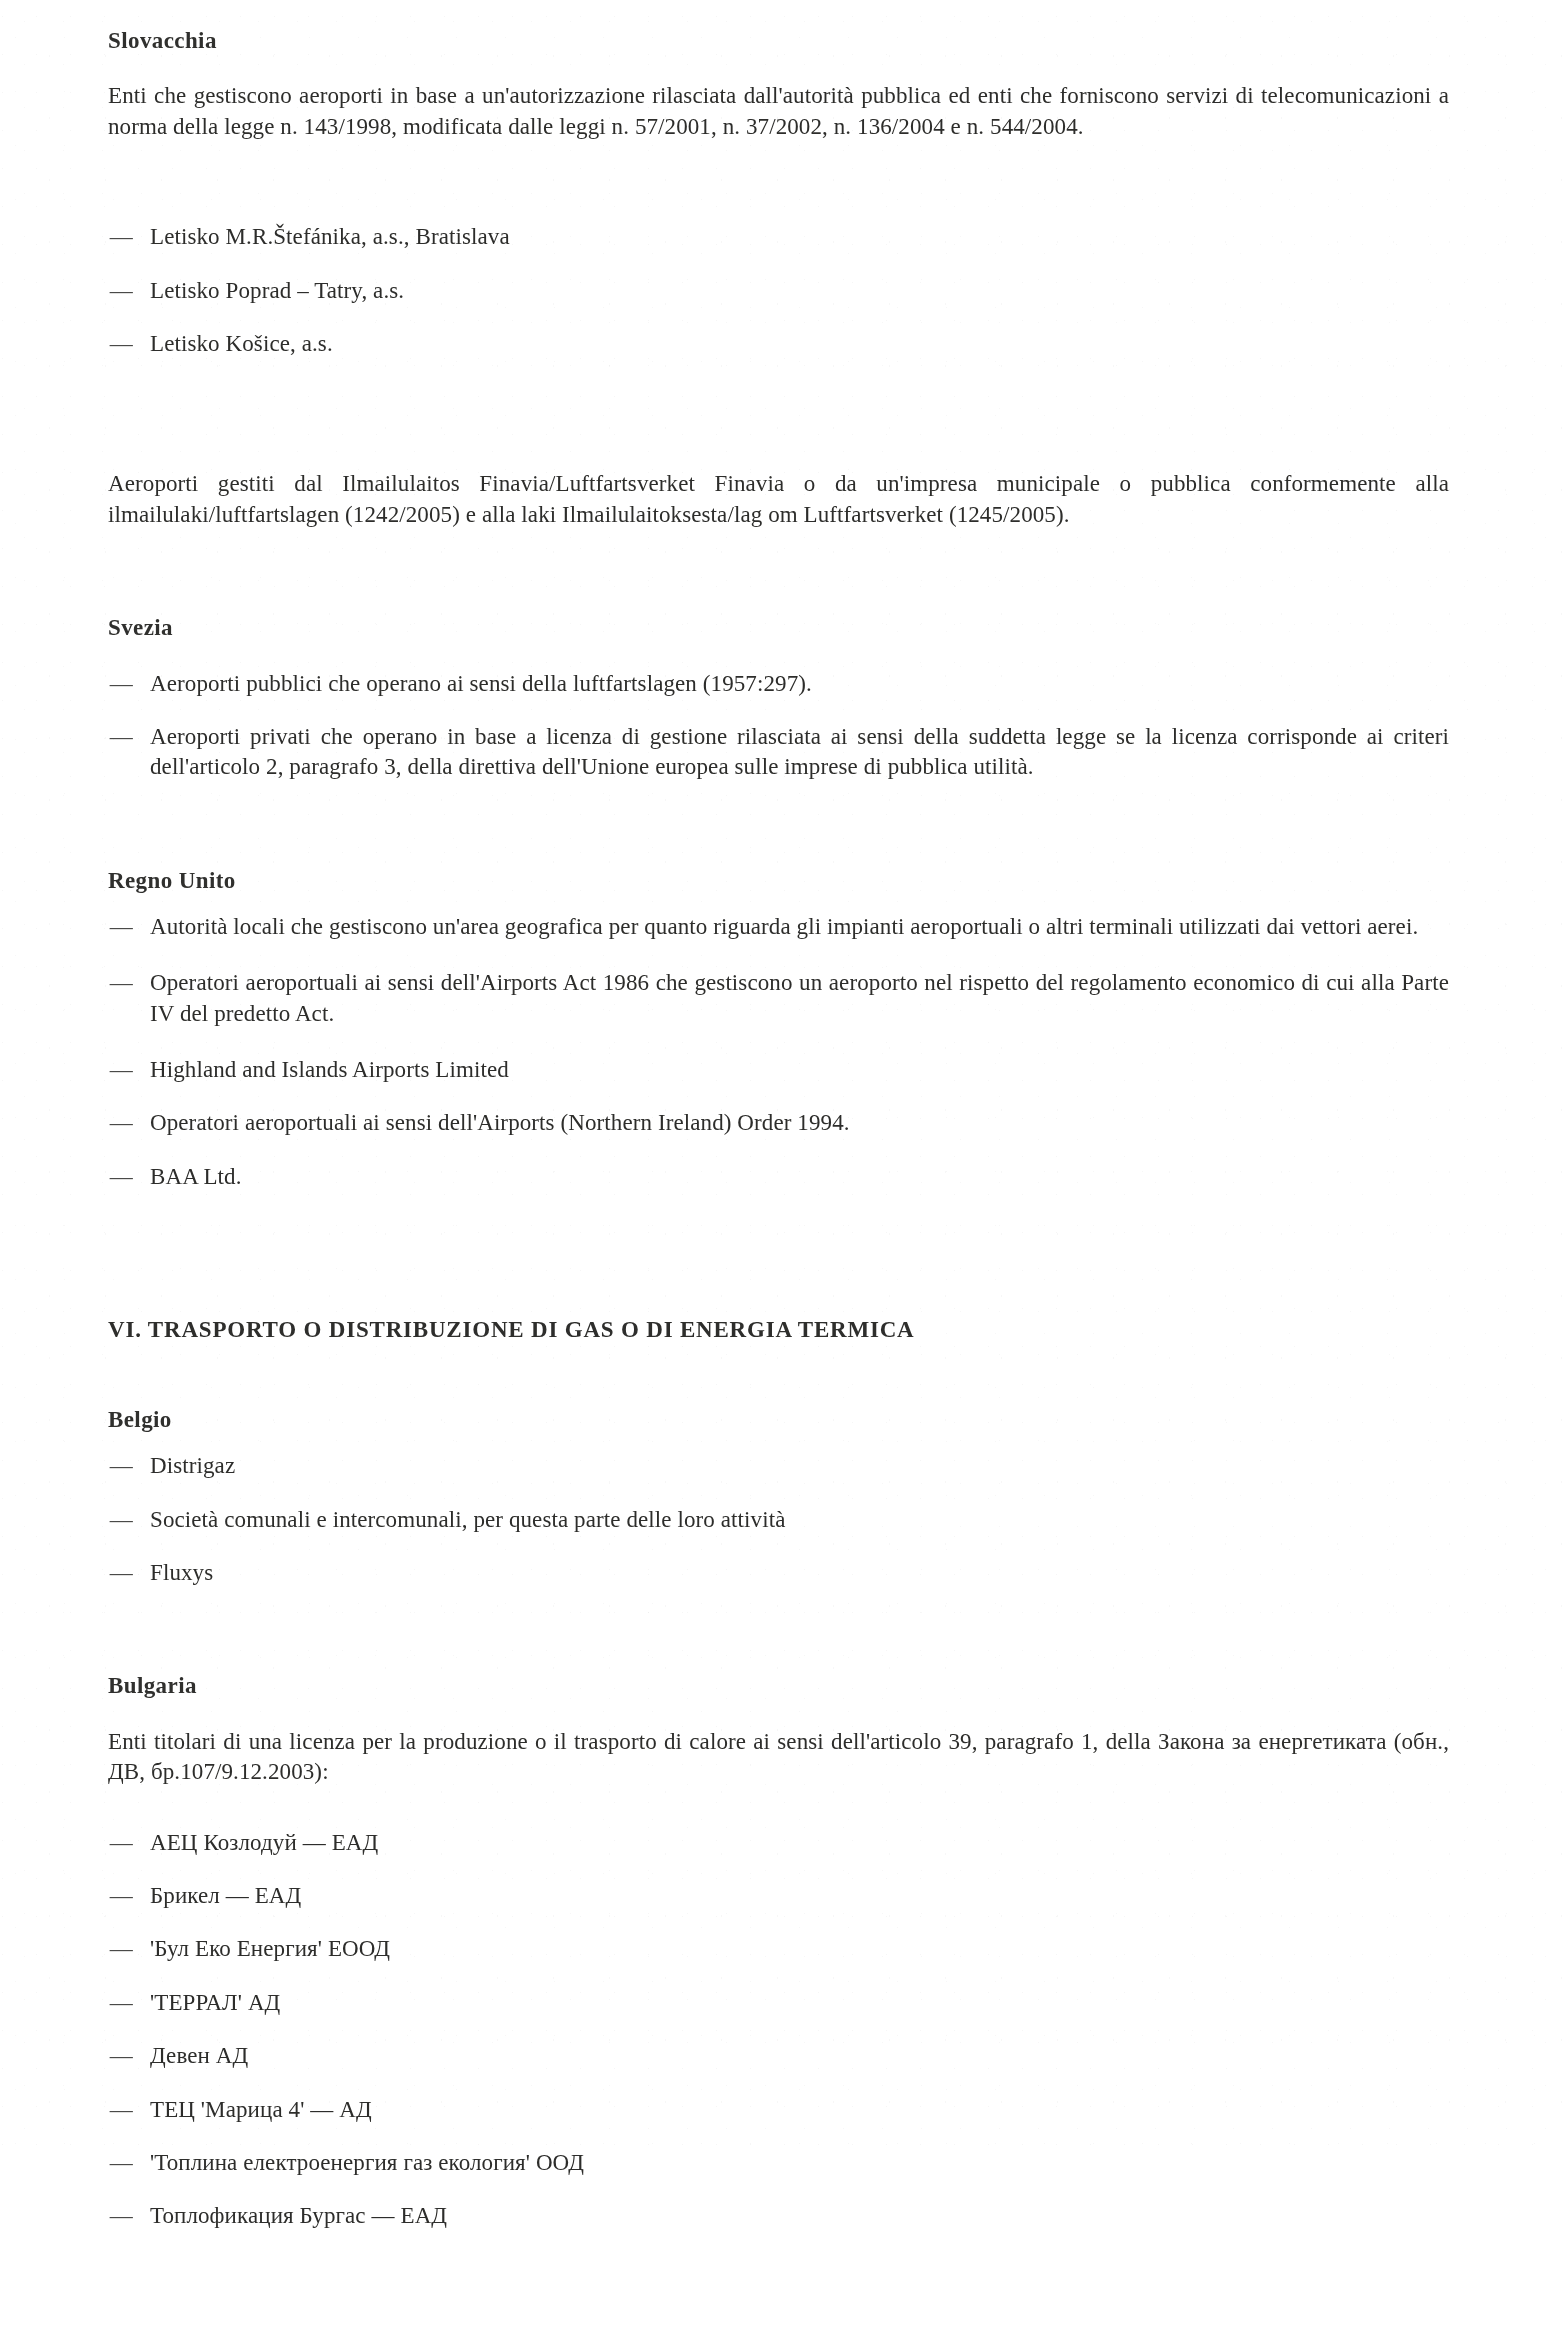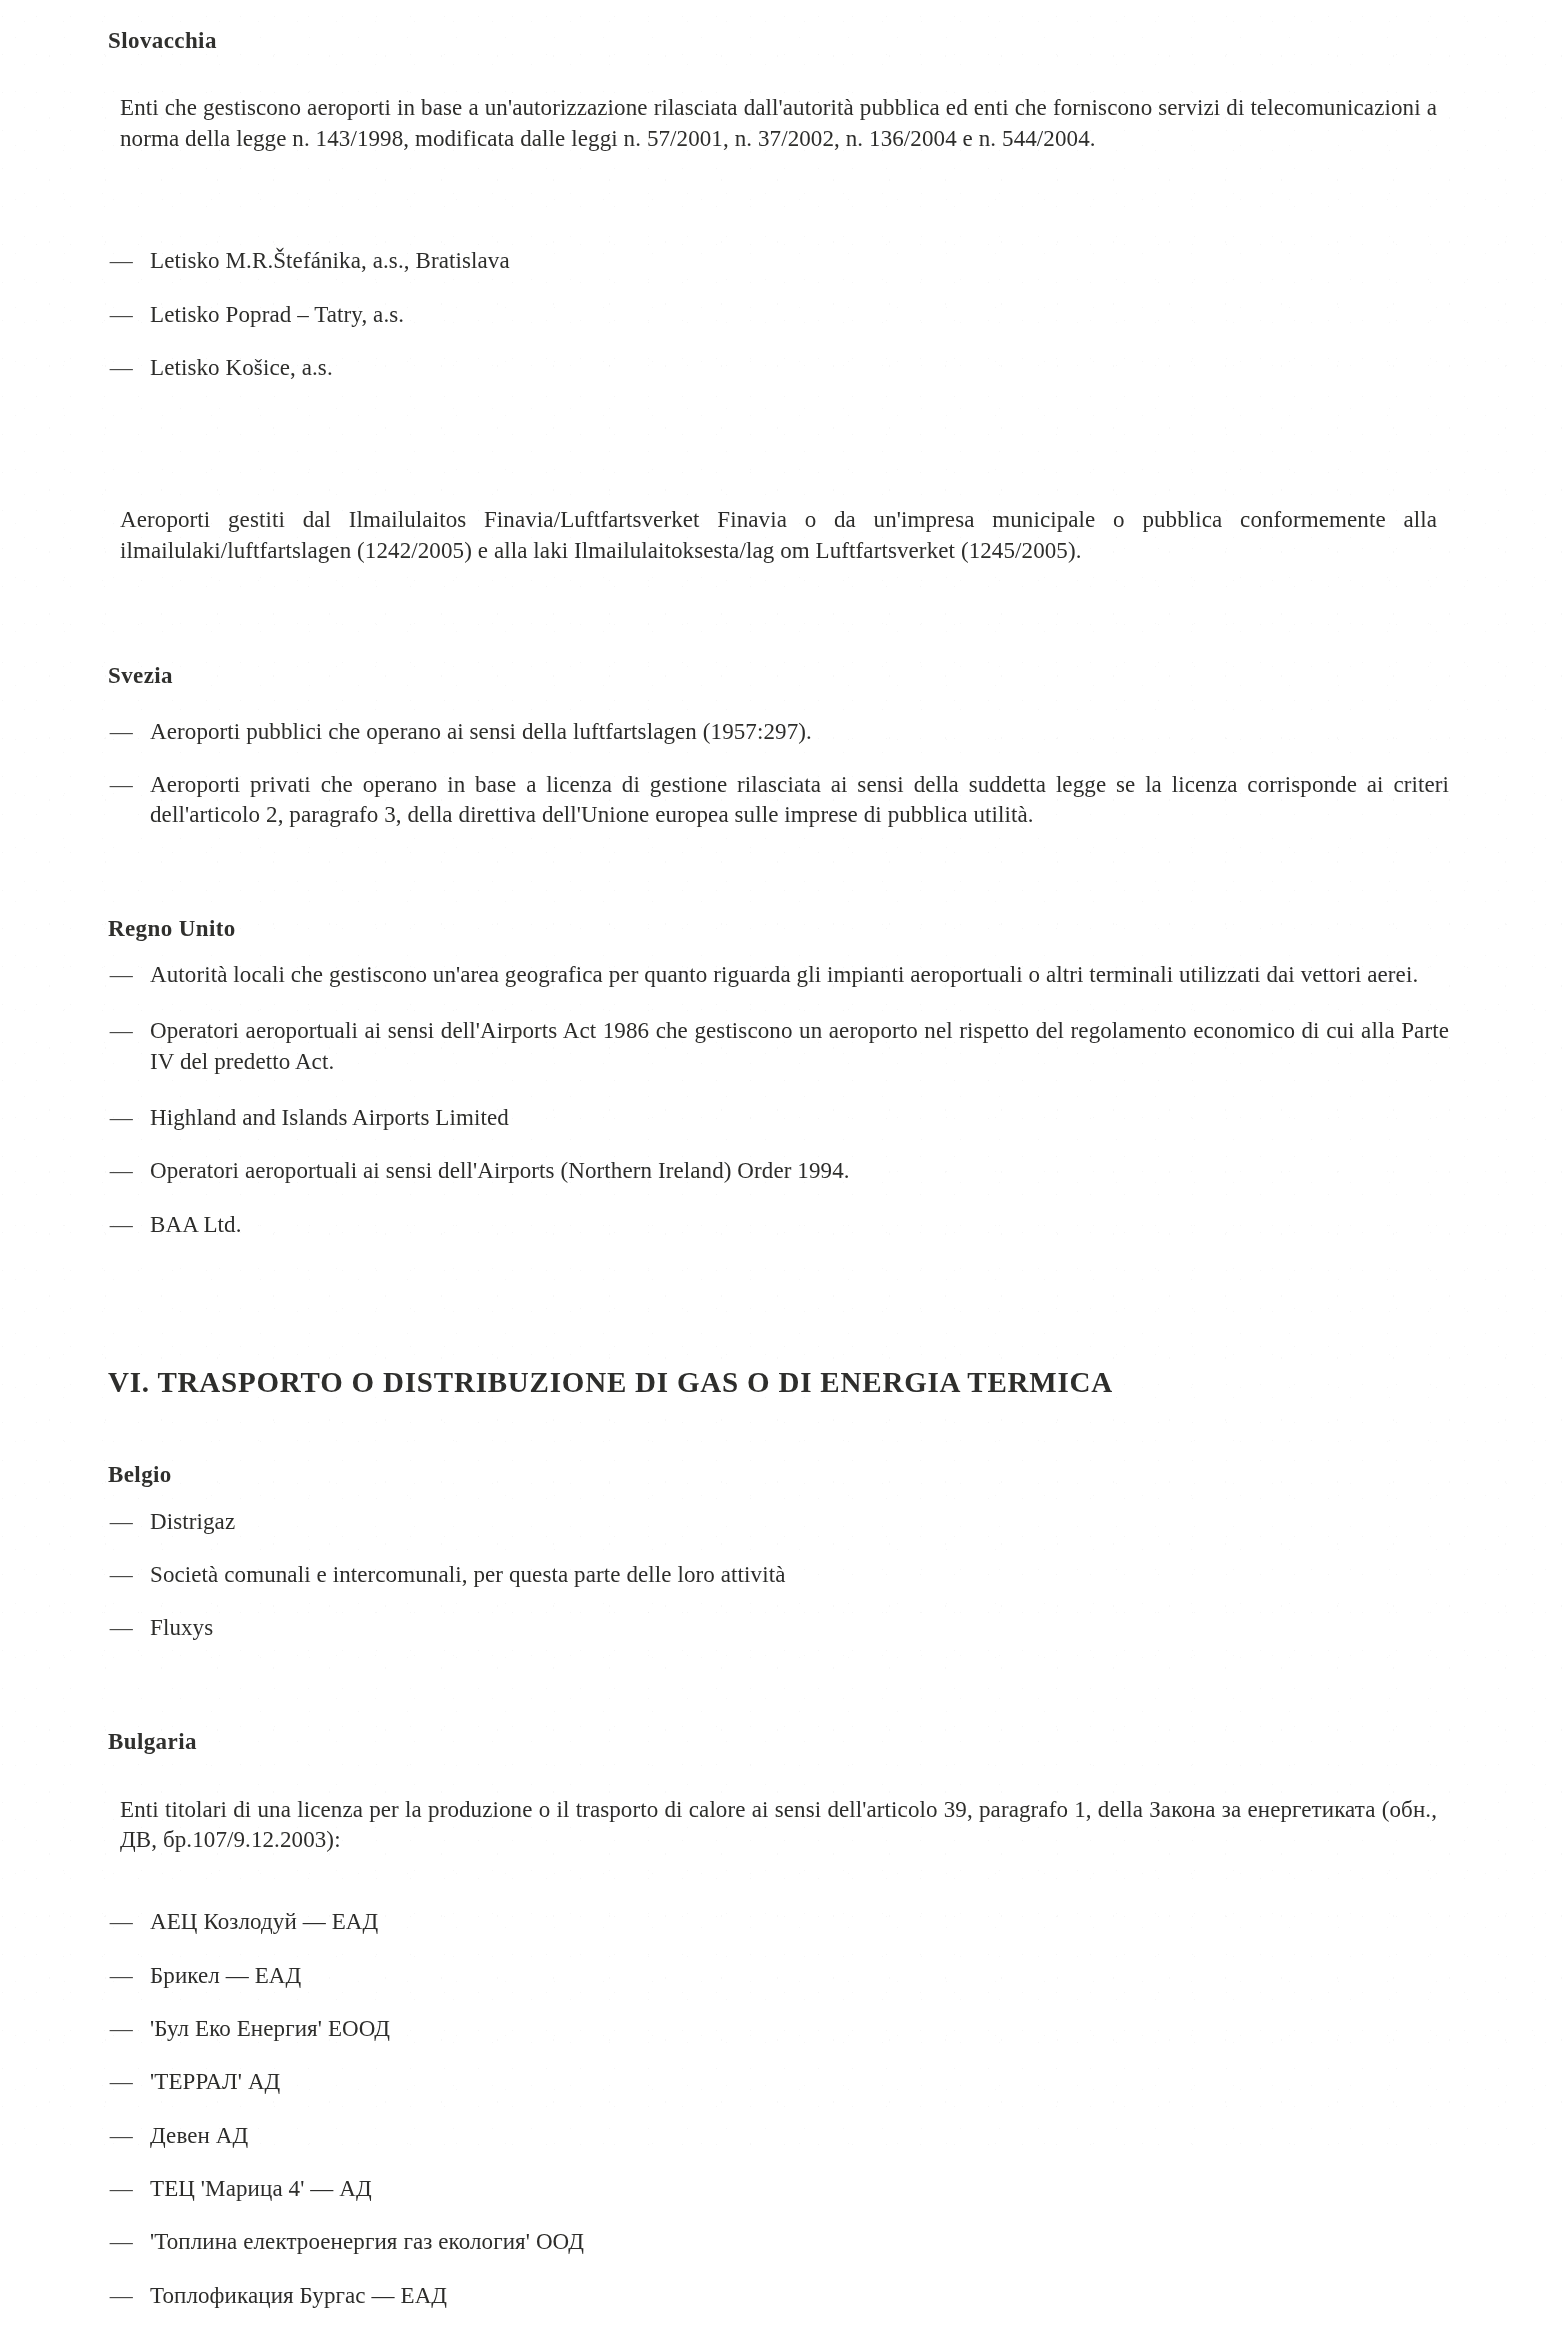--- a/index.html
+++ b/index.html
@@ -39,32 +39,32 @@
   }
   
   .country {
     font-size: 23px;
     line-height: 1.25;
     letter-spacing: 0.4px;
     margin: 0;
     color: #30302e;
   }
   .section-title {
-    font-size: 29px;
+    font-size: 23px;
     line-height: 1.25;
     letter-spacing: 0.8px;
     margin: 0;
     color: #2e2e2c;
   }
   
   .para {
     font-size: 23px;
     line-height: 1.32;
     text-align: justify;
-    margin: 12px;
+    margin: 0;
     color: #2d2d2b;
     letter-spacing: 0.1px;
   }
   
   .item {
     position: relative;
     font-size: 23px;
     line-height: 1.32;
     text-align: justify;
     margin: 0;

